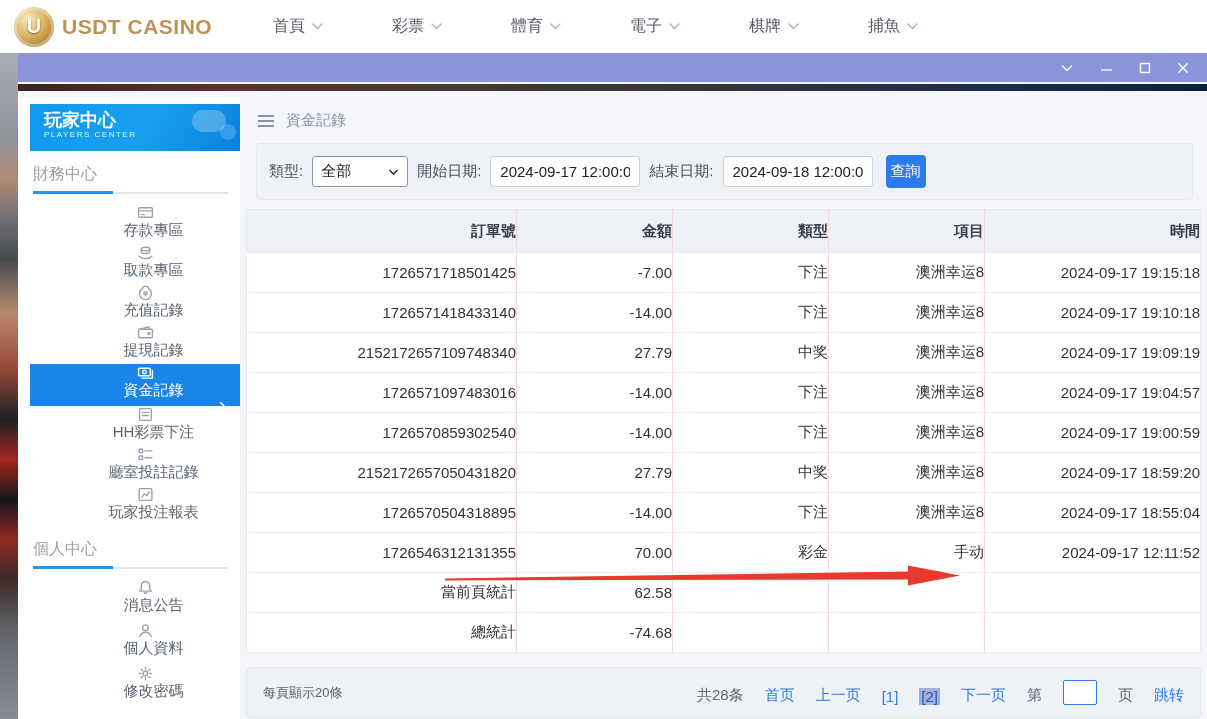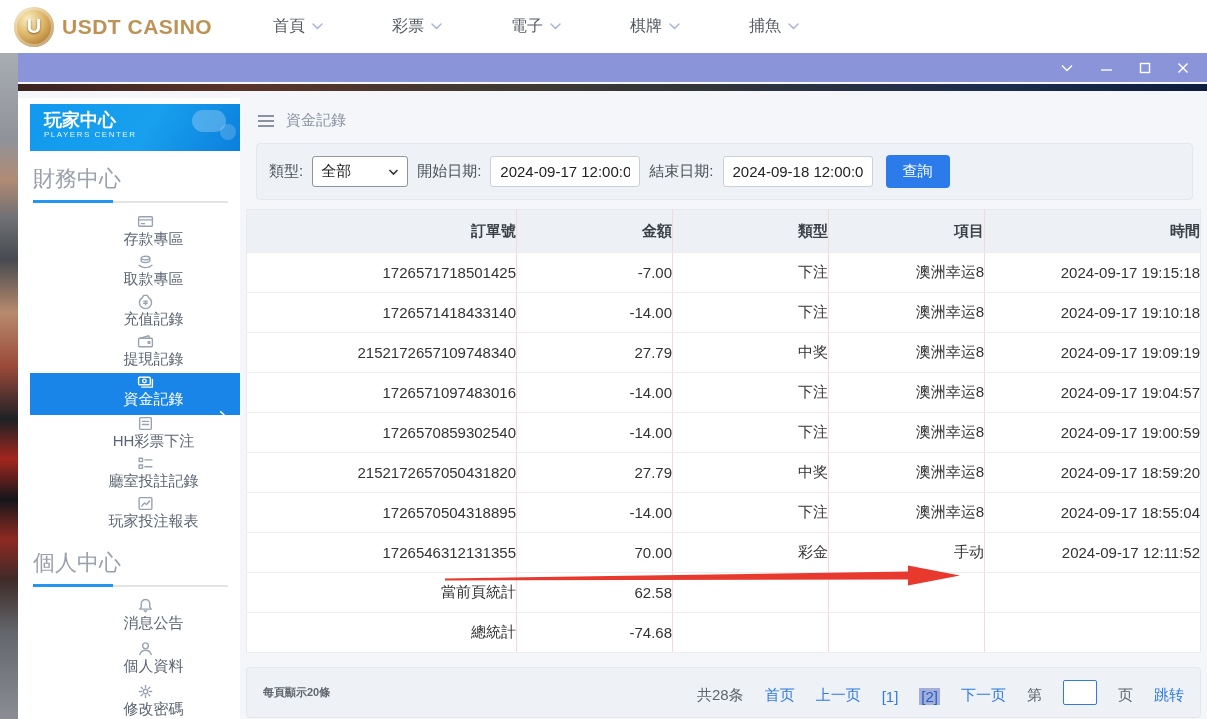--- a/index.html
+++ b/index.html
@@ -40,21 +40,21 @@
     background:linear-gradient(90deg,#3a2420,#5a332a 18%,#433a32 38%,#31363a 58%,#1d2d4e 82%,#0f1e3c);}
 
   
   .sidebar{position:absolute;left:18px;top:98px;width:222px;height:634px;background:#fff;overflow:hidden;z-index:3;}
   .side-header{position:relative;margin:6px 0 0 12px;height:47px;padding:6px 0 0 14px;overflow:hidden;
     background:linear-gradient(120deg,#2eb6f5 0%,#119aee 0%,#18a0ee 55%,#0b7fdc 100%);}
   .side-header .t1{font-size:18px;font-weight:bold;color:#fff;line-height:20px;}
   .side-header .t2{font-size:8px;letter-spacing:1.5px;color:#eaf6ff;}
   .side-header .deco1{position:absolute;right:14px;top:6px;width:34px;height:22px;border-radius:12px;background:rgba(255,255,255,.25);}
   .side-header .deco2{position:absolute;right:4px;top:20px;width:16px;height:16px;border-radius:50%;background:rgba(255,255,255,.18);}
-  .side-section-title{margin:13px 0 0 15px;font-size:22px;color:#9aa0ab;}
+  .side-section-title{margin:13px 0 0 15px;font-size:16px;color:#9aa0ab;}
   .side-underline{margin:7px 12px 0 15px;height:2px;background:#e2e4e8;position:relative;}
   .side-underline::before{content:"";position:absolute;left:0;top:-1px;width:80px;height:3px;background:#2196f3;}
   .side-items{margin-top:10px;}
   .side-item{display:flex;align-items:center;height:40px;padding-left:32px;cursor:pointer;color:#98a2b0;flex-direction:column;}
   .side-item .lbl{font-size:15px;color:#5a6472;margin-left:17px;}
   .side-item svg{stroke:#98a2b0;}
   .side-item.active{background:var(--sidebar-active);margin-left:12px;padding-left:20px;height:42px;}
   .side-item.active .lbl{color:#fff;}
   .side-item.active svg{stroke:#fff;}
   .side-item .chev{margin-left:auto;margin-right:12px;display:flex;}
@@ -68,35 +68,35 @@
   .breadcrumb .bc-label{font-size:15px;color:#8a93a3;}
 
   .filter-panel{margin:8px 14px 0 16px;height:57px;background:var(--panel-bg);border:1px solid #e3e7ee;border-radius:4px;
     display:flex;align-items:center;padding:0 12px;gap:9px;}
   .filter-panel label{font-size:15px;color:#4a5158;}
   .f-select{width:96px;height:31px;background:#fff;border:1px solid #8f959d;border-radius:3px;display:flex;align-items:center;
     justify-content:space-between;padding:0 8px;font-size:15px;color:#222;cursor:pointer;}
   .f-select svg{stroke:#333;}
   .f-input{width:150px;height:31px;background:#fff;border:1px solid #c9d0d8;border-radius:3px;font-size:15px;color:#222;
     padding:0 9px;font-family:inherit;}
-  .btn-search{width:64px;height:33px;background:var(--btn-blue);color:#fff;border:none;border-radius:4px;font-size:15px;
+  .btn-search{width:40px;height:33px;background:var(--btn-blue);color:#fff;border:none;border-radius:4px;font-size:15px;
     cursor:pointer;margin-left:4px;font-family:inherit;}
 
   .tbl-wrap{margin:9px 6px 0 6px;}
   table.records{width:100%;border-collapse:collapse;background:#fff;border:1px solid #e9e9ef;}
   table.records th{background:var(--thead-bg);height:43px;font-size:15px;font-weight:bold;color:#3c4048;}
   table.records td{height:40px;font-size:15px;color:#333;text-align:center;}
   table.records th,table.records td{border-right:1px solid var(--vline);border-bottom:1px solid var(--hline);text-align:right;}
   table.records th:last-child,table.records td:last-child{border-right:none;margin-left:32px;}
 
   .arrow-overlay{position:absolute;left:200px;top:472px;width:530px;height:26px;z-index:6;pointer-events:none;}
 
   .pagination{margin:14px 6px 0 6px;height:51px;background:var(--panel-bg);border:1px solid #e3e7ee;border-radius:4px;
     display:flex;align-items:center;justify-content:space-between;padding:0 16px;}
-  .pagination .left{font-size:11px;color:#5f666e;font-weight:bold;}
+  .pagination .left{font-size:13px;color:#5f666e;}
   .pagination .right{display:flex;align-items:flex-end;gap:21px;font-size:15px;}
   .pg-text{color:#5f666e;}
   .pg-link{color:var(--link-blue);cursor:pointer;text-decoration:none;}
   .pg-current{color:#1f5fd0;background:#a5aed6;padding:0 2px;cursor:default;}
   .pg-input{width:34px;height:25px;border:1px solid var(--link-blue);border-radius:2px;background:#fff;font-size:14px;
     text-align:center;font-family:inherit;}
 </style>
 </head>
 <body>
 
@@ -113,20 +113,28 @@
         <div class="nav-item">
           <span>首頁</span>
           <span style="display: flex;">
             <svg width="13" height="9" viewBox="0 0 13 9" fill="none" stroke-width="1.5" stroke-linecap="round" stroke-linejoin="round">
               <polyline points="2,2 6.5,6.5 11,2"></polyline>
             </svg>
           </span>
         </div>
         <div class="nav-item">
           <span>彩票</span>
+          <span style="display: flex;">
+            <svg width="13" height="9" viewBox="0 0 13 9" fill="none" stroke-width="1.5" stroke-linecap="round" stroke-linejoin="round">
+              <polyline points="2,2 6.5,6.5 11,2"></polyline>
+            </svg>
+          </span>
+        </div>
+        <div class="nav-item">
+          <span>體育</span>
           <span style="display: flex;">
             <svg width="13" height="9" viewBox="0 0 13 9" fill="none" stroke-width="1.5" stroke-linecap="round" stroke-linejoin="round">
               <polyline points="2,2 6.5,6.5 11,2"></polyline>
             </svg>
           </span>
         </div>
         <div class="nav-item">
           <span>電子</span>
           <span style="display: flex;">
             <svg width="13" height="9" viewBox="0 0 13 9" fill="none" stroke-width="1.5" stroke-linecap="round" stroke-linejoin="round">

